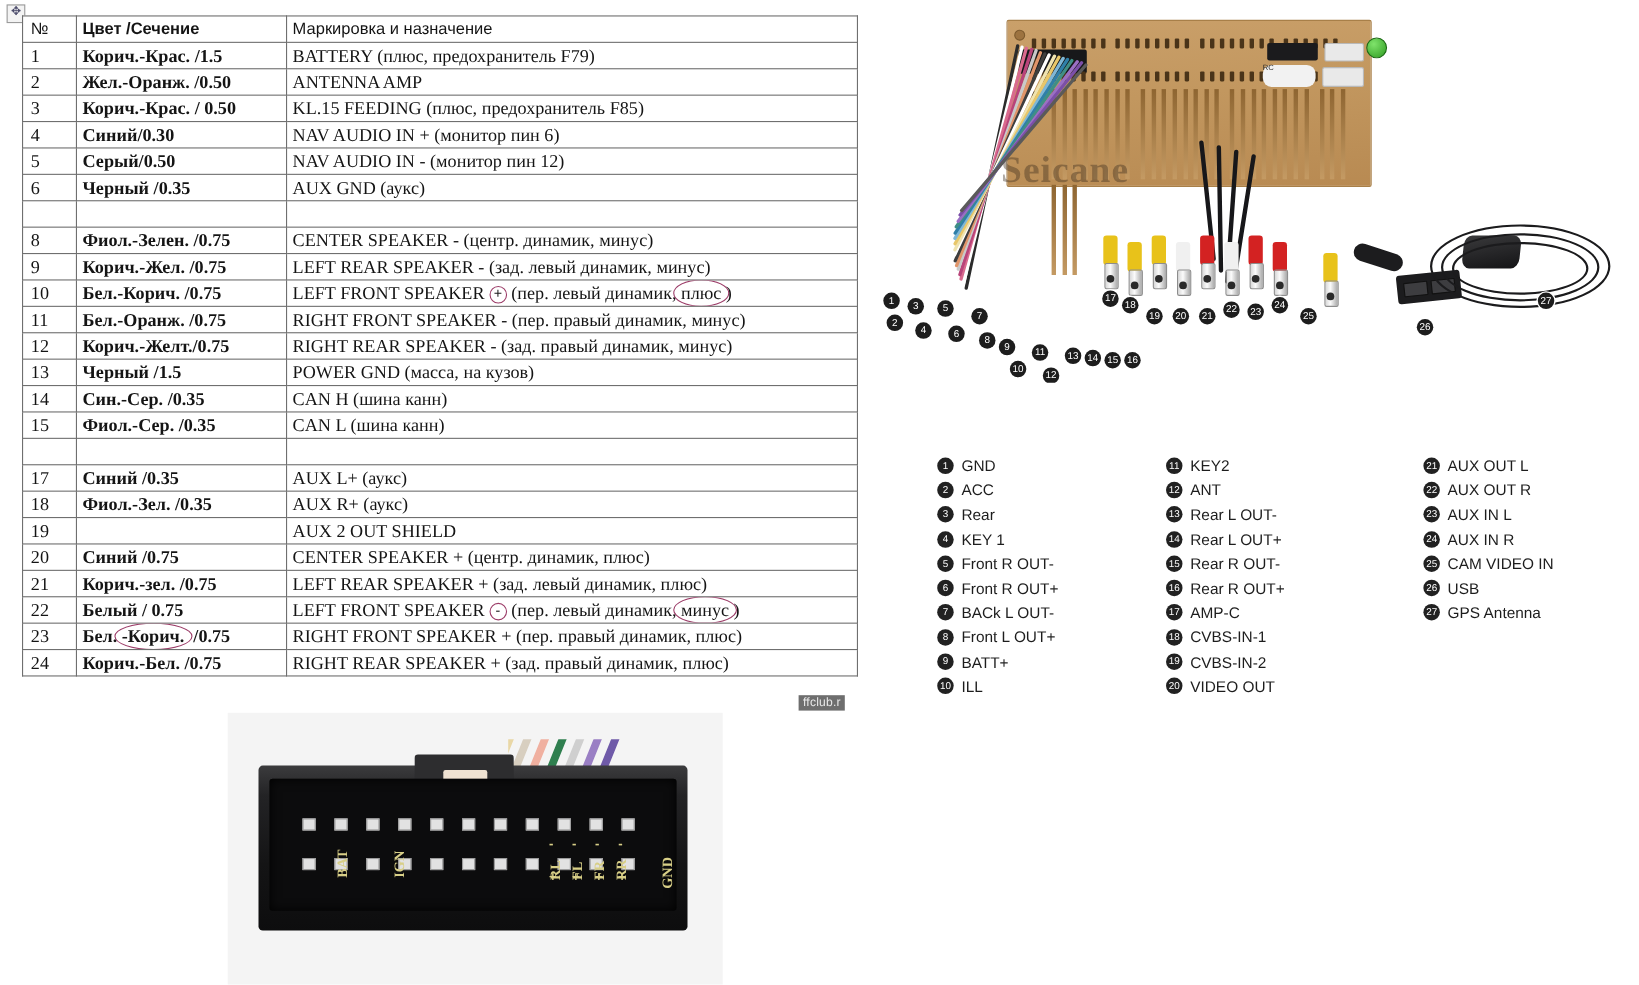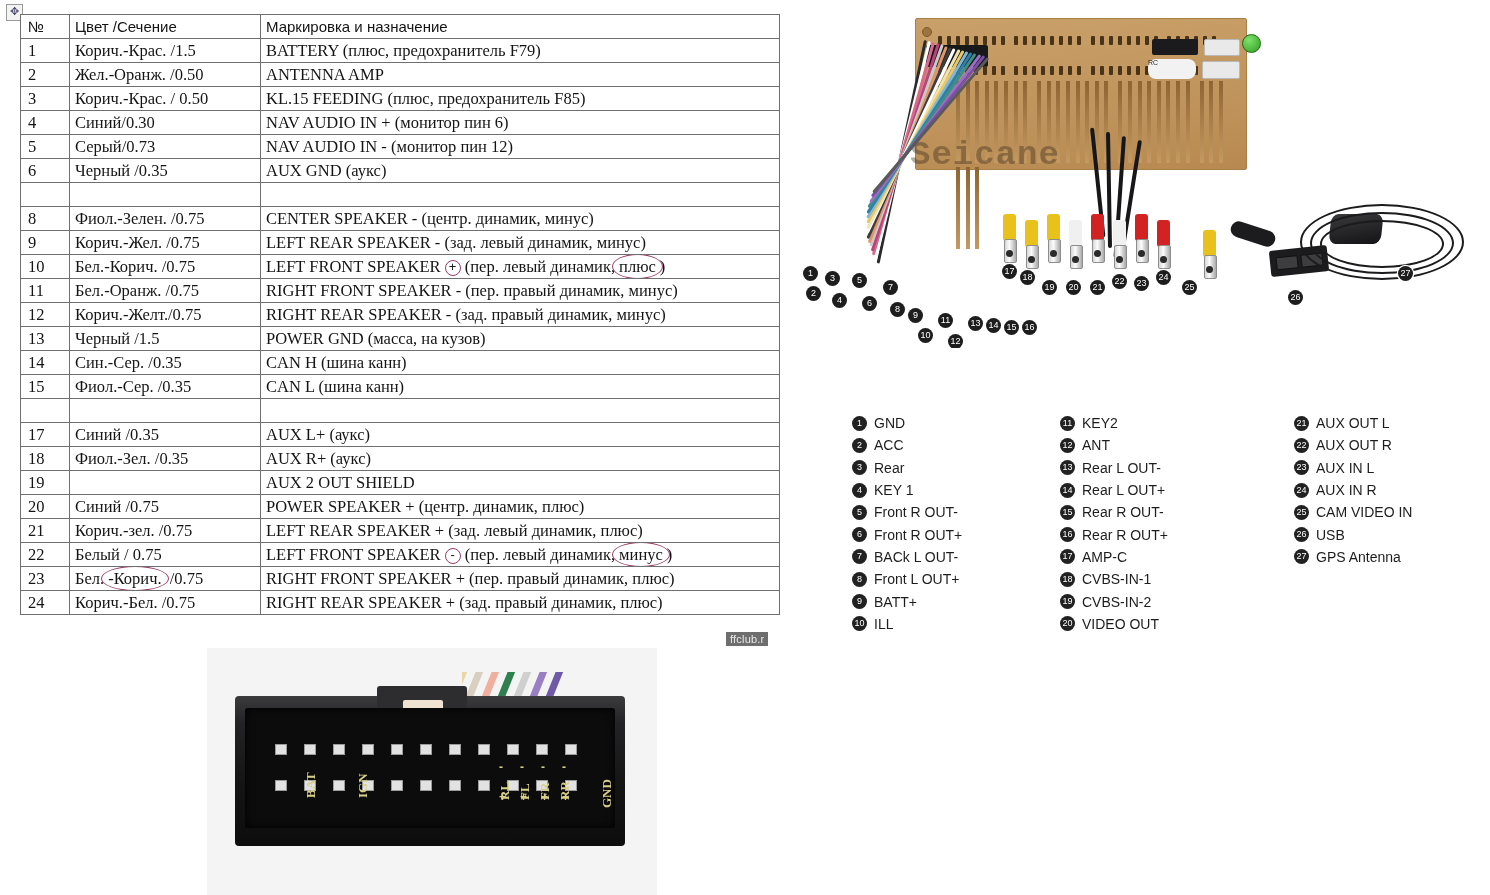--- a/index.html
+++ b/index.html
@@ -25,21 +25,21 @@
     height:23px;
     padding:0 5px;
     font-size:16.5px;
     color:#141414;
     text-align:left;
     vertical-align:middle;
     white-space:nowrap;
     overflow:hidden;
   }
   .wire-table .c-no{width:36px;text-align:left;padding-left:7px;}
-  .wire-table .c-color{width:180px;}
+  .wire-table .c-color{width:180px;font-weight:bold;}
   .wire-table .c-mark{width:auto;}
   .wire-table thead td{
     font-family:"Liberation Sans",sans-serif;
     font-size:15px;
     font-weight:400;
   }
   .wire-table tr.empty td{color:transparent;}
   
   .circled{
     position:relative;display:inline-block;padding:0 4px;
@@ -137,21 +137,21 @@
     position:absolute;left:540px;top:206px;width:52px;height:30px;
     background:linear-gradient(170deg,#3a3a3c,#141416);
     border-radius:7px/9px;
     transform:skewX(-6deg);
   }
   .gps-coil{
     position:absolute;border:2.4px solid #1b1b1d;border-radius:50%;
   }
   .wm-photo{
     position:absolute;left:120px;top:128px;font-size:34px;font-weight:bold;
-    color:rgba(60,45,30,.40);font-family:Liberation Mono, monospace;letter-spacing:1px;text-align:center;
+    color:rgba(60,45,30,.40);font-family:Liberation Serif, serif;letter-spacing:1px;text-align:center;
   }
   
   .legend{position:absolute;left:852px;top:412px;width:630px;}
   .legend-col{position:absolute;top:0;}
   .legend-col.c1{left:0;}
   .legend-col.c2{left:208px;}
   .legend-col.c3{left:442px;}
   .leg-item{display:flex;align-items:center;height:22.3px;}
   .leg-num{
     width:15px;height:15px;border-radius:50%;background:#212121;color:#fff;
@@ -229,21 +229,21 @@
         <td class="c-color">Корич.-Крас. / 0.50</td>
         <td class="c-mark">KL.15 FEEDING (плюс, предохранитель F85)</td>
       </tr>
       <tr>
         <td class="c-no">4</td>
         <td class="c-color">Синий/0.30</td>
         <td class="c-mark">NAV AUDIO IN + (монитор пин 6)</td>
       </tr>
       <tr>
         <td class="c-no">5</td>
-        <td class="c-color">Серый/0.73</td>
+        <td class="c-color">Серый/0.50</td>
         <td class="c-mark">NAV AUDIO IN - (монитор пин 12)</td>
       </tr>
       <tr>
         <td class="c-no">6</td>
         <td class="c-color">Черный /0.35</td>
         <td class="c-mark">AUX GND (аукс)</td>
       </tr>
       <tr class="empty">
         <td class="c-no">7</td>
         <td class="c-color"></td>
@@ -305,21 +305,21 @@
         <td class="c-mark">AUX R+ (аукс)</td>
       </tr>
       <tr>
         <td class="c-no">19</td>
         <td class="c-color"></td>
         <td class="c-mark">AUX 2 OUT SHIELD</td>
       </tr>
       <tr>
         <td class="c-no">20</td>
         <td class="c-color">Синий /0.75</td>
-        <td class="c-mark">POWER SPEAKER + (центр. динамик, плюс)</td>
+        <td class="c-mark">CENTER SPEAKER + (центр. динамик, плюс)</td>
       </tr>
       <tr>
         <td class="c-no">21</td>
         <td class="c-color">Корич.-зел. /0.75</td>
         <td class="c-mark">LEFT REAR SPEAKER + (зад. левый динамик, плюс)</td>
       </tr>
       <tr>
         <td class="c-no">22</td>
         <td class="c-color">Белый / 0.75</td>
         <td class="c-mark"><span>LEFT FRONT SPEAKER</span> <span class="symcirc">-</span> <span>(пер. левый динамик,</span><span class="circled">минус</span><span>)</span></td>

